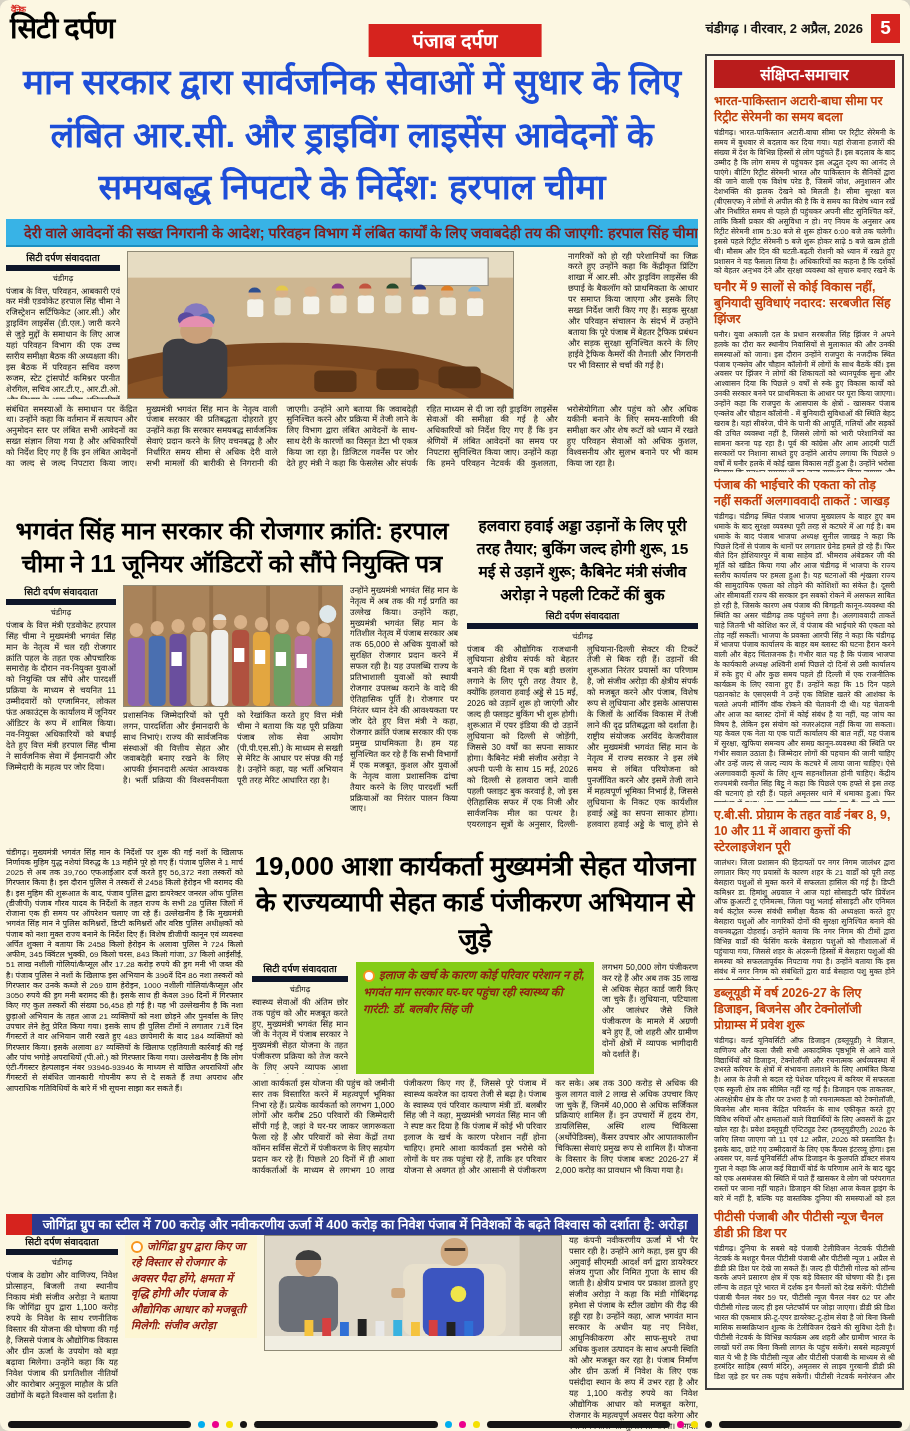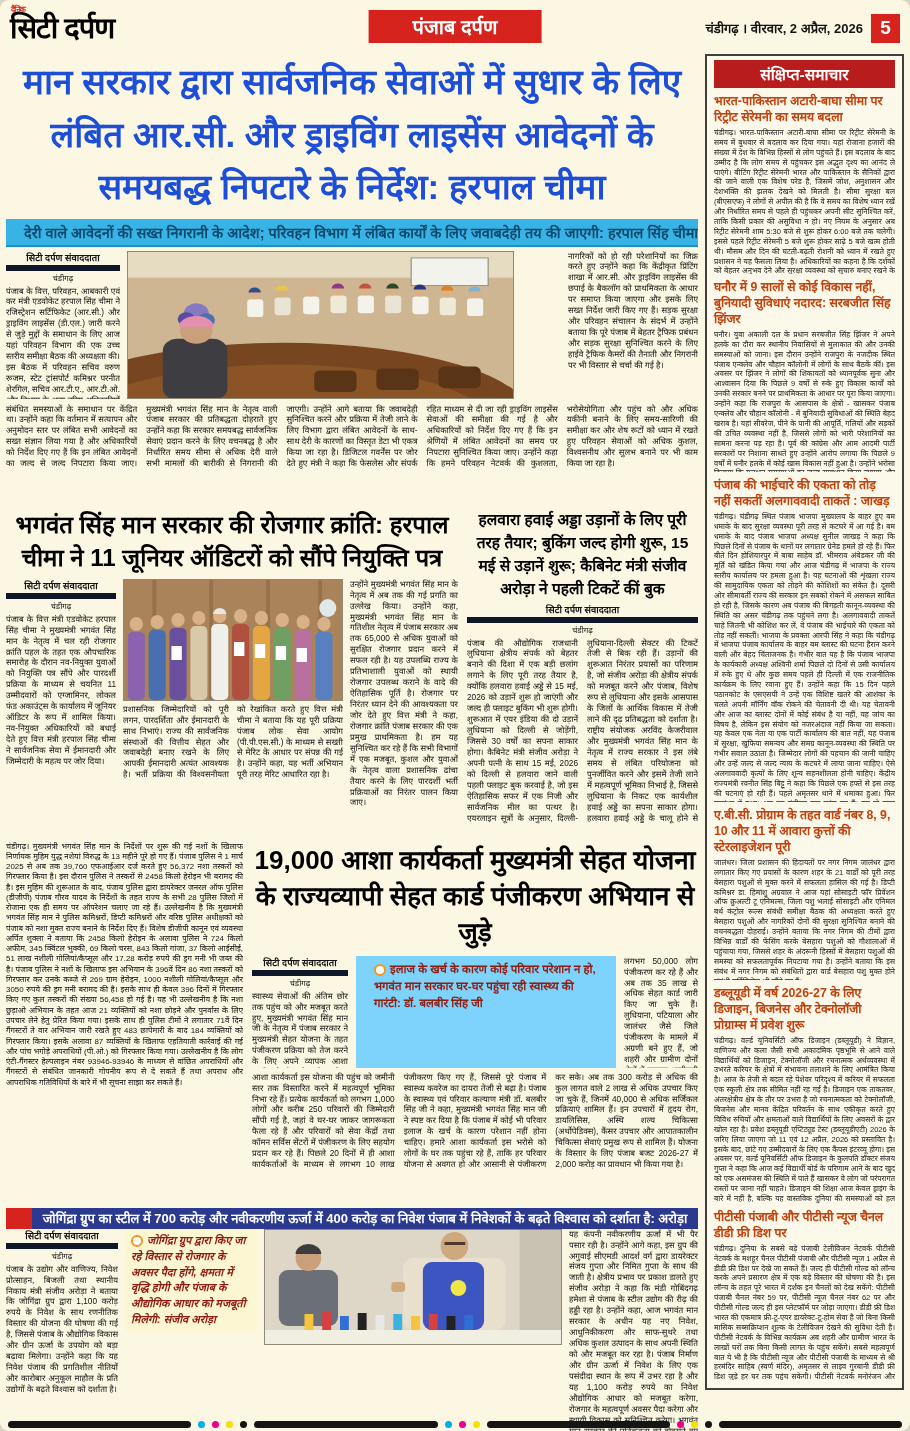--- a/index.html
+++ b/index.html
@@ -3,67 +3,67 @@
 <meta charset="utf-8">
 <title>पंजाब दर्पण</title>
 <style>
   html,body{margin:0;padding:0;background:#d8d4c6;}
   .page{width:910px;height:1431px;background:#fcf7e2;overflow:hidden;position:relative;
         font-family:"Liberation Sans","DejaVu Sans",sans-serif;color:#141414;margin:0 auto;border-radius:9px;}
   
   .hdr{height:48px;display:flex;align-items:center;padding:4px 10px 0;position:relative;}
   .masthead{position:relative;font-weight:bold;font-size:29px;letter-spacing:-1px;color:#000;line-height:1.2;}
   .masthead-tag{position:absolute;top:-6px;left:1px;color:#d6231e;font-size:8px;font-weight:bold;}
-  .banner{position:absolute;left:50%;transform:translateX(-50%);top:10px;background:#d6231e;color:#fff;
+  .banner{position:absolute;left:50%;transform:translateX(-50%);top:24px;background:#d6231e;color:#fff;
           font-weight:bold;font-size:20px;padding:3px 44px;white-space:nowrap;}
   .hdr-right{margin-left:auto;display:flex;align-items:center;gap:8px;}
   .date-top{font-weight:bold;font-size:13px;white-space:nowrap;}
   .pageno{background:#d6231e;color:#fff;font-weight:bold;font-size:19px;width:29px;height:29px;
           display:flex;align-items:center;justify-content:center;}
   
   .wrap{display:flex;gap:7px;padding:2px 6px 0;}
   .main{width:692px;flex:none;}
   .sidebar{flex:1;border:2px solid #3f3f3f;background:#fdf9ea;padding:4px 7px;height:1324px;overflow:hidden;}
   
   .lead-h{font-size:35px;line-height:1.5;font-weight:bold;text-align:center;margin:2px 0 5px;color:#1d4ed8;}
-  .substrip{background:#38b3e6;color:#0c4a6e;font-weight:bold;font-size:14.5px;text-align:center;
+  .substrip{background:#38b3e6;color:#7f1d1d;font-weight:bold;font-size:14.5px;text-align:center;
             padding:3px 18px;border-bottom:2px solid #1d8fc0;overflow:hidden;white-space:nowrap;}
   .byline{font-weight:bold;font-size:9.5px;text-align:center;border-bottom:6px solid #0f172a;padding-bottom:1px;}
   .dl{font-size:8px;text-align:center;margin-bottom:3px;padding-top:1px;}
   .jtxt{font-size:8.3px;line-height:1.32;text-align:justify;}
   .a1-top{display:flex;gap:7px;margin-top:4px;height:148px;overflow:hidden;}
   .a1-col{width:114px;flex:none;overflow:hidden;}
   .a1-photo{flex:1;border:1px solid #8f8a76;overflow:hidden;}
   .a1-colr{width:130px;flex:none;overflow:hidden;margin-left:47px;}
   .a1-bot{column-count:5;column-gap:9px;height:100px;overflow:hidden;margin-top:5px;}
   svg.photo{display:block;width:100%;height:100%;}
   
-  .mid{display:flex;gap:9px;margin-top:4px;}
+  .mid{display:flex;gap:9px;margin-top:10px;}
   .jobs{width:452px;flex:none;}
   .jobs-h{font-size:24px;line-height:1.4;font-weight:bold;text-align:center;margin:0 0 4px;color:#000;}
   .jobs-row{display:flex;gap:7px;height:228px;overflow:hidden;}
   .jobs-c1{width:110px;flex:none;overflow:hidden;}
   .jobs-mid{width:220px;flex:none;}
   .jobs-photo{height:120px;border:1px solid #8f8a76;overflow:hidden;}
   .jobs-midtxt{column-count:2;column-gap:8px;margin-top:3px;height:100px;overflow:hidden;}
   .jobs-c4{flex:1;overflow:hidden;}
   .halwara{flex:1;}
   .hal-h{font-size:15.5px;line-height:1.5;font-weight:bold;text-align:center;margin:0 0 2px;color:#000;}
   .hal-body{column-count:2;column-gap:9px;height:196px;overflow:hidden;}
   
   .lower{display:flex;gap:9px;margin-top:8px;}
   .drugs{width:237px;flex:none;}
   .drugs-h{font-size:14.5px;line-height:1.55;font-weight:bold;text-align:center;margin:0 0 3px;color:#000;}
   .drugs-body{font-size:7.9px;line-height:1.3;text-align:justify;height:278px;overflow:hidden;}
   .asha{flex:1;}
   .asha-h{font-size:26px;line-height:1.4;font-weight:bold;text-align:center;margin:0 0 5px;color:#000;}
   .asha-row{display:flex;gap:8px;height:112px;overflow:hidden;margin-bottom:4px;}
   .asha-c1{width:96px;flex:none;overflow:hidden;}
-  .quotebox{width:224px;flex:none;background:#7dd3fc;padding:5px 18px;font-size:11.5px;line-height:1.5;
-            font-weight:bold;color:#8f1d12;overflow:hidden;}
+  .quotebox{width:224px;flex:none;background:#84cc16;padding:5px 7px;font-size:11.5px;line-height:1.5;
+            font-weight:bold;color:#8f1d12;font-style:italic;overflow:hidden;}
   .qbullet{display:inline-block;width:8px;height:8px;border:2px solid #f7941d;border-radius:50%;
            margin-right:4px;background:#fff;vertical-align:middle;}
   .asha-c4{flex:1;overflow:hidden;}
   .asha-bot{column-count:3;column-gap:9px;height:128px;overflow:hidden;}
   
   .invest-strip{display:flex;margin-top:8px;height:21px;}
   .strip-red{width:26px;flex:none;background:#d6231e;}
   .strip-blue{flex:1;background:#2b3a8f;color:#fff;font-weight:bold;font-size:13px;text-align:center;
               line-height:21px;overflow:hidden;white-space:nowrap;}
   .inv-h{font-size:29px;line-height:1.5;font-weight:bold;text-align:center;margin:5px 0 4px;color:#000;}

